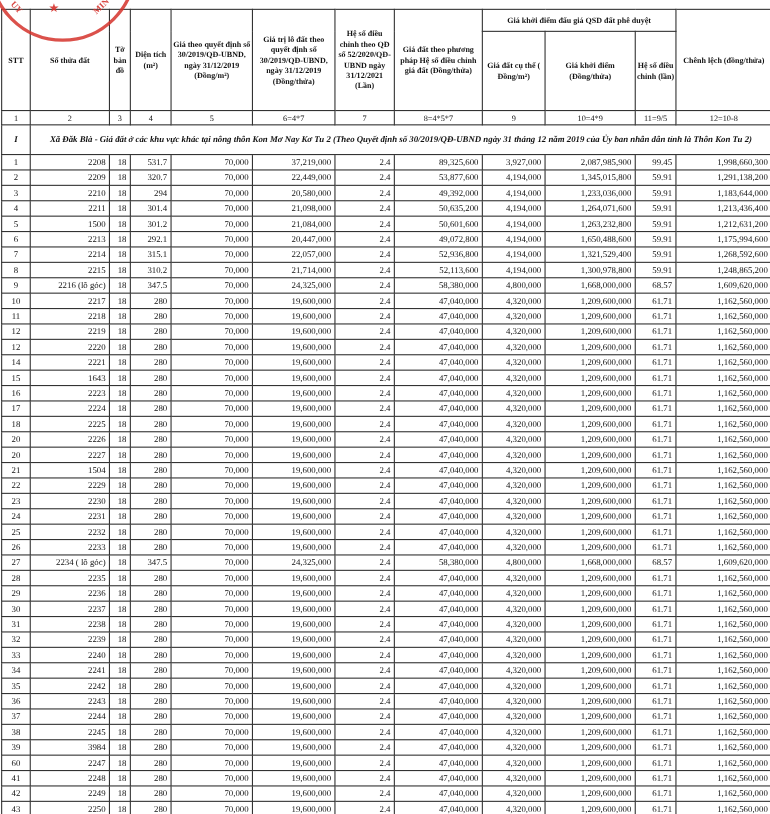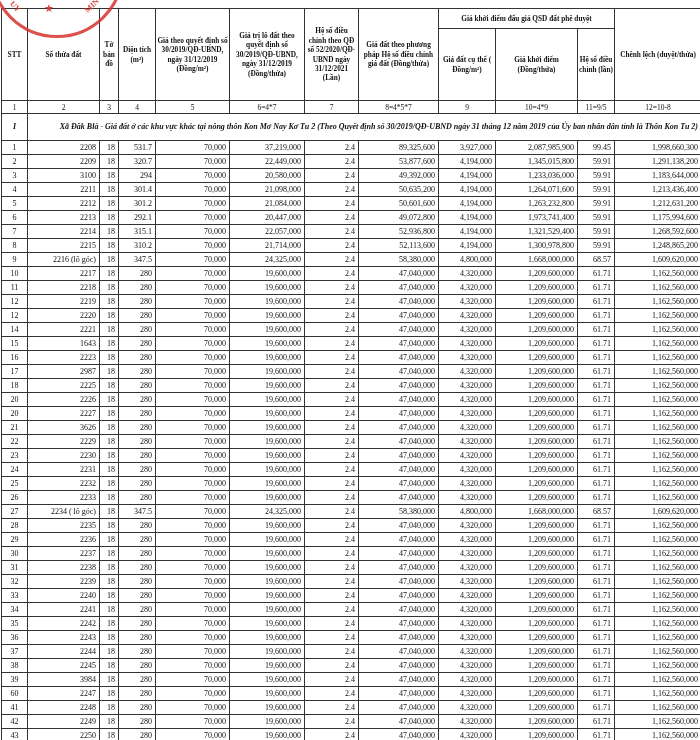--- a/index.html
+++ b/index.html
@@ -20,21 +20,21 @@
   tr.h2 { height:72px; }
   tr.formula td { font-size:7.5px; text-align:center; height:12px; padding:0 1px; }
   tbody td {
     font-size:8px; height:13px; padding:0 2px; vertical-align:middle;
     white-space:nowrap;
   }
   .num { text-align:right; padding-right:3px !important; }
   .ctr { text-align:center; }
   tr.section-row td {
     font-weight:bold; font-style:italic; font-size:8px; line-height:1.4;
-    height:26px; white-space:normal; text-align:right; padding:0 3px;
+    height:26px; white-space:normal; text-align:center; padding:0 3px;
   }
   tr.section-row td.ctr { text-align:center; }
   
   .stamp {
     position:absolute; left:-10px; top:-96px; width:128px; height:128px;
     border:3px solid rgba(213,50,44,.85); border-radius:50%;
     z-index:5; pointer-events:none;
   }
   .stamp-star {
     position:absolute; left:44px; top:3px; z-index:6; pointer-events:none;
@@ -74,21 +74,21 @@
     <tr class="h1">
       <th rowspan="2">STT</th>
       <th rowspan="2">Số thửa đất</th>
       <th rowspan="2">Tờ bản đồ</th>
       <th rowspan="2">Diện tích (m²)</th>
       <th rowspan="2">Giá theo quyết định số 30/2019/QĐ-UBND, ngày 31/12/2019 (Đồng/m²)</th>
       <th rowspan="2">Giá trị lô đất theo quyết định số 30/2019/QĐ-UBND, ngày 31/12/2019 (Đồng/thửa)</th>
       <th rowspan="2">Hệ số điều chỉnh theo QĐ số 52/2020/QĐ-UBND ngày 31/12/2021 (Lần)</th>
       <th rowspan="2">Giá đất theo phương pháp Hệ số điều chỉnh giá đất (Đồng/thửa)</th>
       <th colspan="3">Giá khởi điểm đấu giá QSD đất phê duyệt</th>
-      <th rowspan="2">Chênh lệch (duyệt/thửa)</th>
+      <th rowspan="2">Chênh lệch (đồng/thửa)</th>
     </tr>
     <tr class="h2">
       <th>Giá đất cụ thể ( Đồng/m²)</th>
       <th>Giá khởi điểm (Đồng/thửa)</th>
       <th>Hệ số điều chỉnh (lần)</th>
     </tr>
     <tr class="formula">
       <td>1</td>
       <td>2</td>
       <td>3</td>
@@ -132,21 +132,21 @@
         <td class="num">22,449,000</td>
         <td class="num">2.4</td>
         <td class="num">53,877,600</td>
         <td class="num">4,194,000</td>
         <td class="num">1,345,015,800</td>
         <td class="num">59.91</td>
         <td class="num">1,291,138,200</td>
       </tr>
       <tr>
         <td class="ctr">3</td>
-        <td class="num">3100</td>
+        <td class="num">2210</td>
         <td class="num">18</td>
         <td class="num">294</td>
         <td class="num">70,000</td>
         <td class="num">20,580,000</td>
         <td class="num">2.4</td>
         <td class="num">49,392,000</td>
         <td class="num">4,194,000</td>
         <td class="num">1,233,036,000</td>
         <td class="num">59.91</td>
         <td class="num">1,183,644,000</td>
@@ -160,21 +160,21 @@
         <td class="num">21,098,000</td>
         <td class="num">2.4</td>
         <td class="num">50,635,200</td>
         <td class="num">4,194,000</td>
         <td class="num">1,264,071,600</td>
         <td class="num">59.91</td>
         <td class="num">1,213,436,400</td>
       </tr>
       <tr>
         <td class="ctr">5</td>
-        <td class="num">2212</td>
+        <td class="num">1500</td>
         <td class="num">18</td>
         <td class="num">301.2</td>
         <td class="num">70,000</td>
         <td class="num">21,084,000</td>
         <td class="num">2.4</td>
         <td class="num">50,601,600</td>
         <td class="num">4,194,000</td>
         <td class="num">1,263,232,800</td>
         <td class="num">59.91</td>
         <td class="num">1,212,631,200</td>
@@ -182,21 +182,21 @@
       <tr>
         <td class="ctr">6</td>
         <td class="num">2213</td>
         <td class="num">18</td>
         <td class="num">292.1</td>
         <td class="num">70,000</td>
         <td class="num">20,447,000</td>
         <td class="num">2.4</td>
         <td class="num">49,072,800</td>
         <td class="num">4,194,000</td>
-        <td class="num">1,973,741,400</td>
+        <td class="num">1,650,488,600</td>
         <td class="num">59.91</td>
         <td class="num">1,175,994,600</td>
       </tr>
       <tr>
         <td class="ctr">7</td>
         <td class="num">2214</td>
         <td class="num">18</td>
         <td class="num">315.1</td>
         <td class="num">70,000</td>
         <td class="num">22,057,000</td>
@@ -328,21 +328,21 @@
         <td class="num">19,600,000</td>
         <td class="num">2.4</td>
         <td class="num">47,040,000</td>
         <td class="num">4,320,000</td>
         <td class="num">1,209,600,000</td>
         <td class="num">61.71</td>
         <td class="num">1,162,560,000</td>
       </tr>
       <tr>
         <td class="ctr">17</td>
-        <td class="num">2987</td>
+        <td class="num">2224</td>
         <td class="num">18</td>
         <td class="num">280</td>
         <td class="num">70,000</td>
         <td class="num">19,600,000</td>
         <td class="num">2.4</td>
         <td class="num">47,040,000</td>
         <td class="num">4,320,000</td>
         <td class="num">1,209,600,000</td>
         <td class="num">61.71</td>
         <td class="num">1,162,560,000</td>
@@ -384,21 +384,21 @@
         <td class="num">19,600,000</td>
         <td class="num">2.4</td>
         <td class="num">47,040,000</td>
         <td class="num">4,320,000</td>
         <td class="num">1,209,600,000</td>
         <td class="num">61.71</td>
         <td class="num">1,162,560,000</td>
       </tr>
       <tr>
         <td class="ctr">21</td>
-        <td class="num">3626</td>
+        <td class="num">1504</td>
         <td class="num">18</td>
         <td class="num">280</td>
         <td class="num">70,000</td>
         <td class="num">19,600,000</td>
         <td class="num">2.4</td>
         <td class="num">47,040,000</td>
         <td class="num">4,320,000</td>
         <td class="num">1,209,600,000</td>
         <td class="num">61.71</td>
         <td class="num">1,162,560,000</td>

